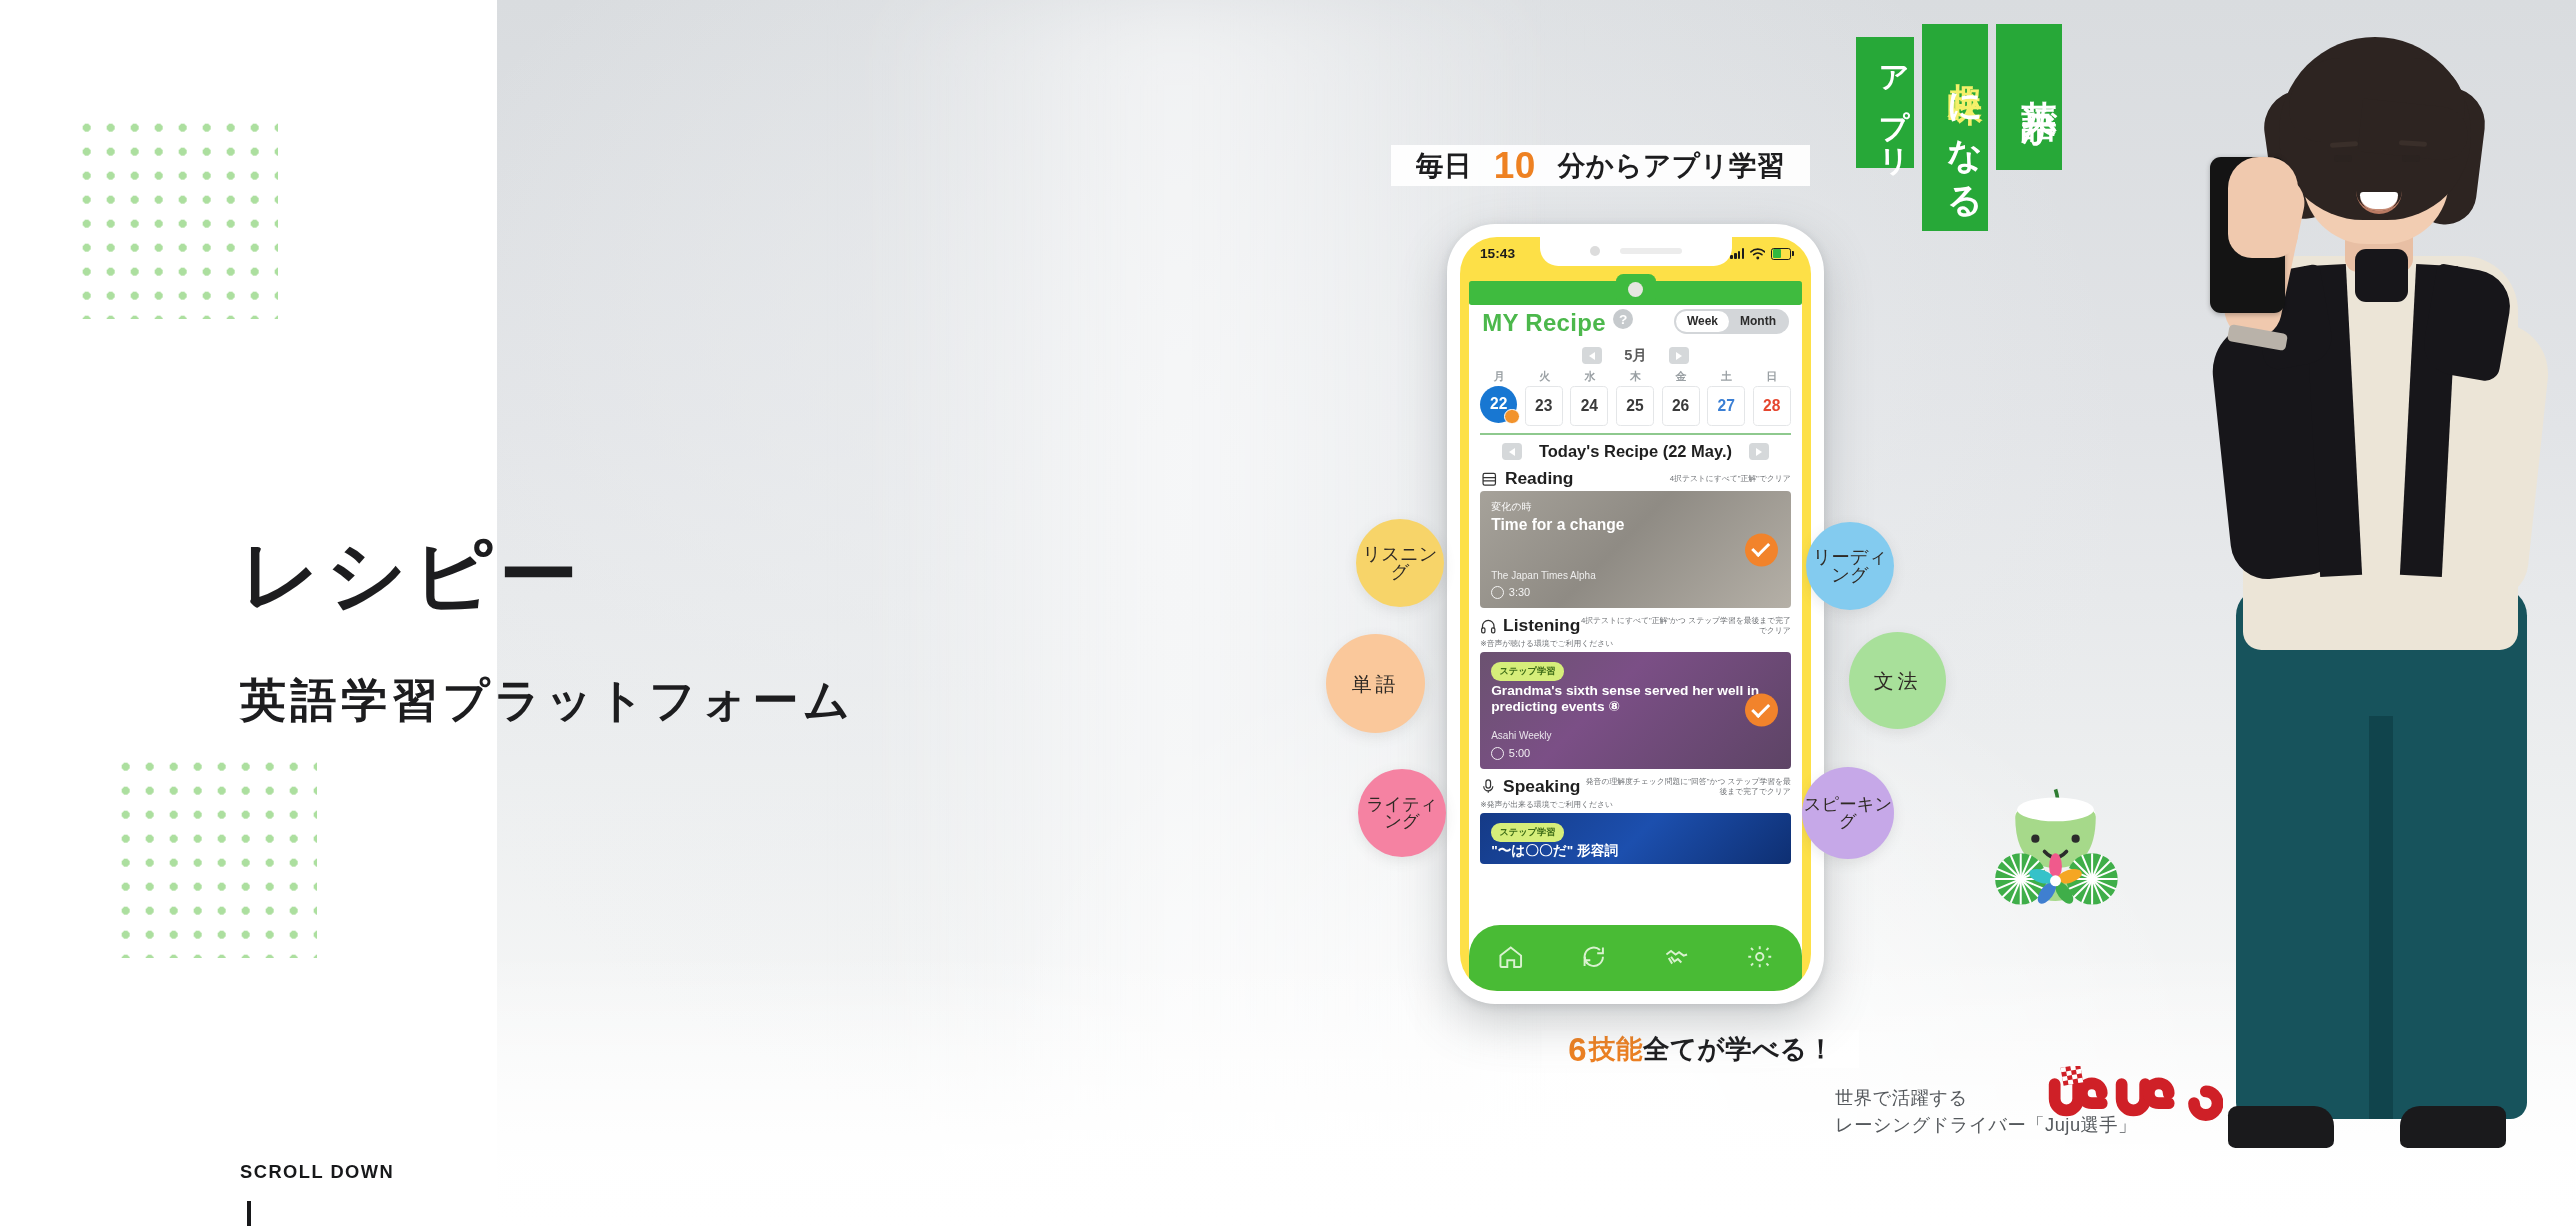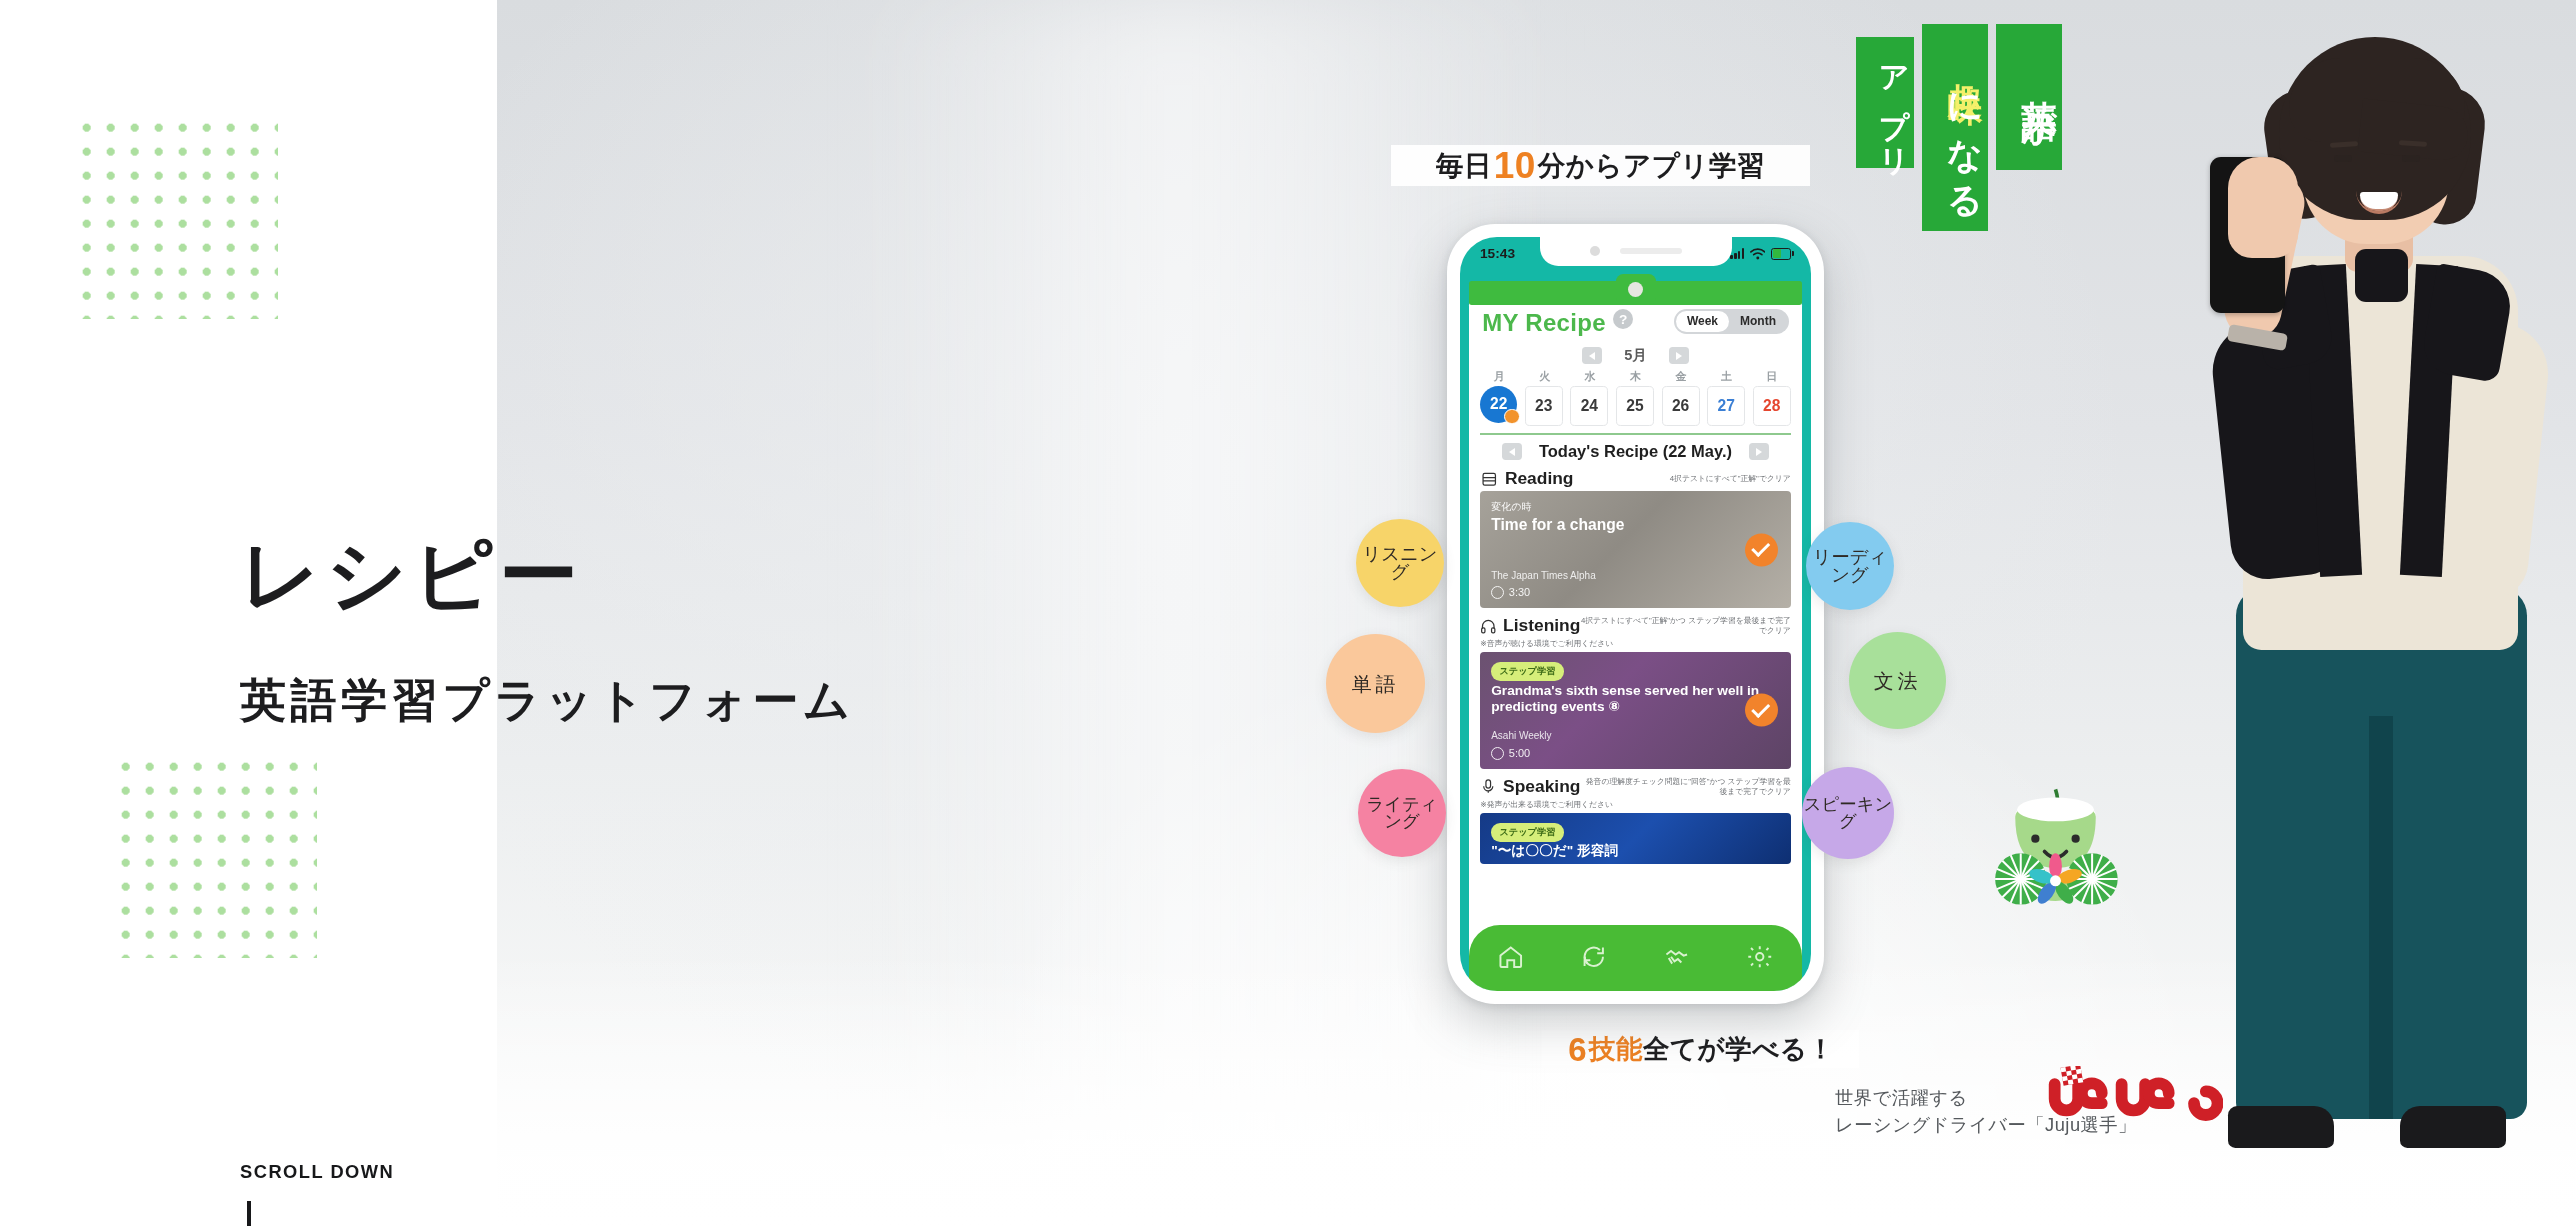--- a/index.html
+++ b/index.html
@@ -76,42 +76,42 @@
   .vb-app{left:1856px;top:37px;width:58px;height:131px;font-size:30px;padding-top:8.2px;}
   .vb-hobby{left:1922px;top:24px;width:66px;height:207px;font-size:35px;padding-top:8.2px;}
   .vb-eng{left:1996px;top:24px;width:66px;height:146px;font-size:35px;padding-top:8.2px;}
   .vb-hl{color:#f4f06a;}
 
   
   .caption-top{
     position:absolute;left:1391px;top:145px;width:419px;height:41px;
     background:rgba(255,255,255,.92);
     display:flex;align-items:center;justify-content:center;
-    font-size:27.5px;font-weight:700;color:#1d1d1f;letter-spacing:0.5px;white-space:nowrap;
+    font-size:27.5px;font-weight:700;color:#1d1d1f;letter-spacing:0.5px;white-space:nowrap;gap:20px;
   }
   .caption-bottom{
     position:absolute;left:1542px;top:1030px;width:317px;height:38px;
     background:rgba(255,255,255,.75);
     display:flex;align-items:center;justify-content:center;
     font-size:26.5px;font-weight:700;color:#1d1d1f;letter-spacing:0.5px;white-space:nowrap;
   }
   .num-orange{color:#ee8122;font-size:37px;font-weight:700;line-height:1;margin:0 1.8px;}
   .num-orange-sm{color:#ee8122;font-size:33px;font-weight:700;line-height:1;margin:0 1.8px;}
   .txt-orange{color:#ee8122;}
 
   
   .phone{
     position:absolute;left:1447px;top:224px;width:377px;height:780px;
     background:#ffffff;border-radius:48px;
     box-shadow:0 18.3px 48px rgba(90,95,100,.30), 0 2.7px 9.2px rgba(90,95,100,.18);
     overflow:hidden;
   }
   .phone-screen{
     position:absolute;left:13px;top:13px;right:13px;bottom:13px;
-    background:#14b8a6;border-radius:37px;overflow:hidden;
+    background:#fde047;border-radius:37px;overflow:hidden;
   }
   .notch{
     position:absolute;left:50%;transform:translateX(-50%);top:-1.8px;
     width:192px;height:31px;background:#ffffff;border-radius:0 0 18.3px 18.3px;z-index:6;
     display:flex;align-items:center;justify-content:center;gap:20px;
   }
   .notch-cam{width:10px;height:10px;border-radius:50%;background:#dcdcdc;}
   .notch-spk{width:62px;height:6.4px;border-radius:3.7px;background:#ececec;}
   .statusbar{
     position:absolute;left:0;top:0;width:100%;height:33px;z-index:5;

